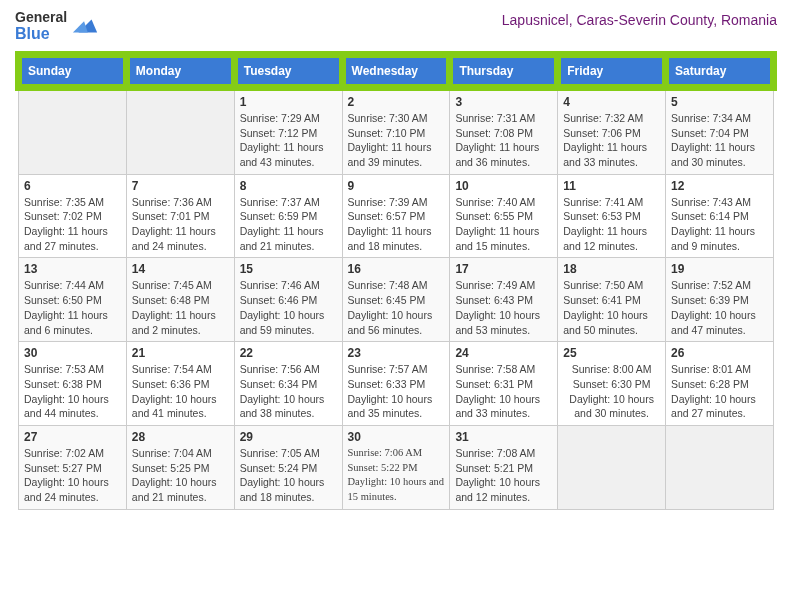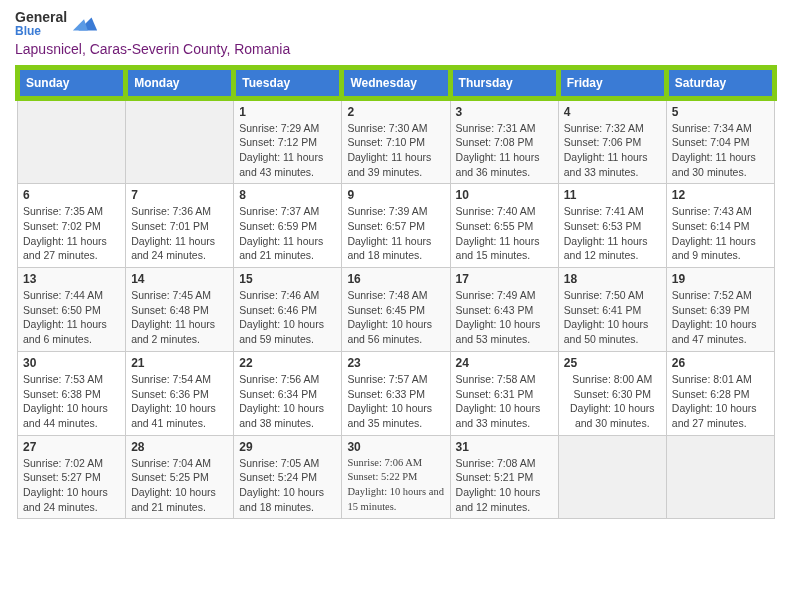--- a/index.html
+++ b/index.html
@@ -8,39 +8,38 @@
       background: #fff;
       width: 792px;
       min-height: 612px;
       padding: 10px 15px 15px;
     }
     .header {
       display: flex;
       align-items: flex-start;
       justify-content: space-between;
       margin-bottom: 8px;
-      flex-direction: column;
     }
     .logo {
       display: flex;
       align-items: center;
       gap: 2px;
     }
     .logo-text {
       display: flex;
       flex-direction: column;
       line-height: 1.1;
     }
     .logo-general {
       font-size: 14px;
       font-weight: bold;
       color: #333;
     }
     .logo-blue {
-      font-size: 12px;
+      font-size: 16px;
       font-weight: bold;
       color: #3a7bd5;
     }
     .logo-icon {
       width: 28px;
       height: 28px;
       margin-left: 2px;
     }
     .title-section {
       text-align: right;
@@ -60,21 +59,21 @@
       border-collapse: collapse;
       font-size: 11px;
     }
     thead tr th {
       background-color: #3a7bd5;
       color: #fff;
       text-align: left;
       padding: 6px 6px;
       font-size: 12px;
       font-weight: bold;
-      border: 5px solid #84cc16;
+      border: 7px solid #84cc16;
     }
     tbody tr td {
       border: 1px solid #ccc;
       vertical-align: top;
       padding: 4px 5px;
       width: 14.28%;
       min-height: 80px;
       background: #fff;
     }
     tbody tr:nth-child(odd) td {

